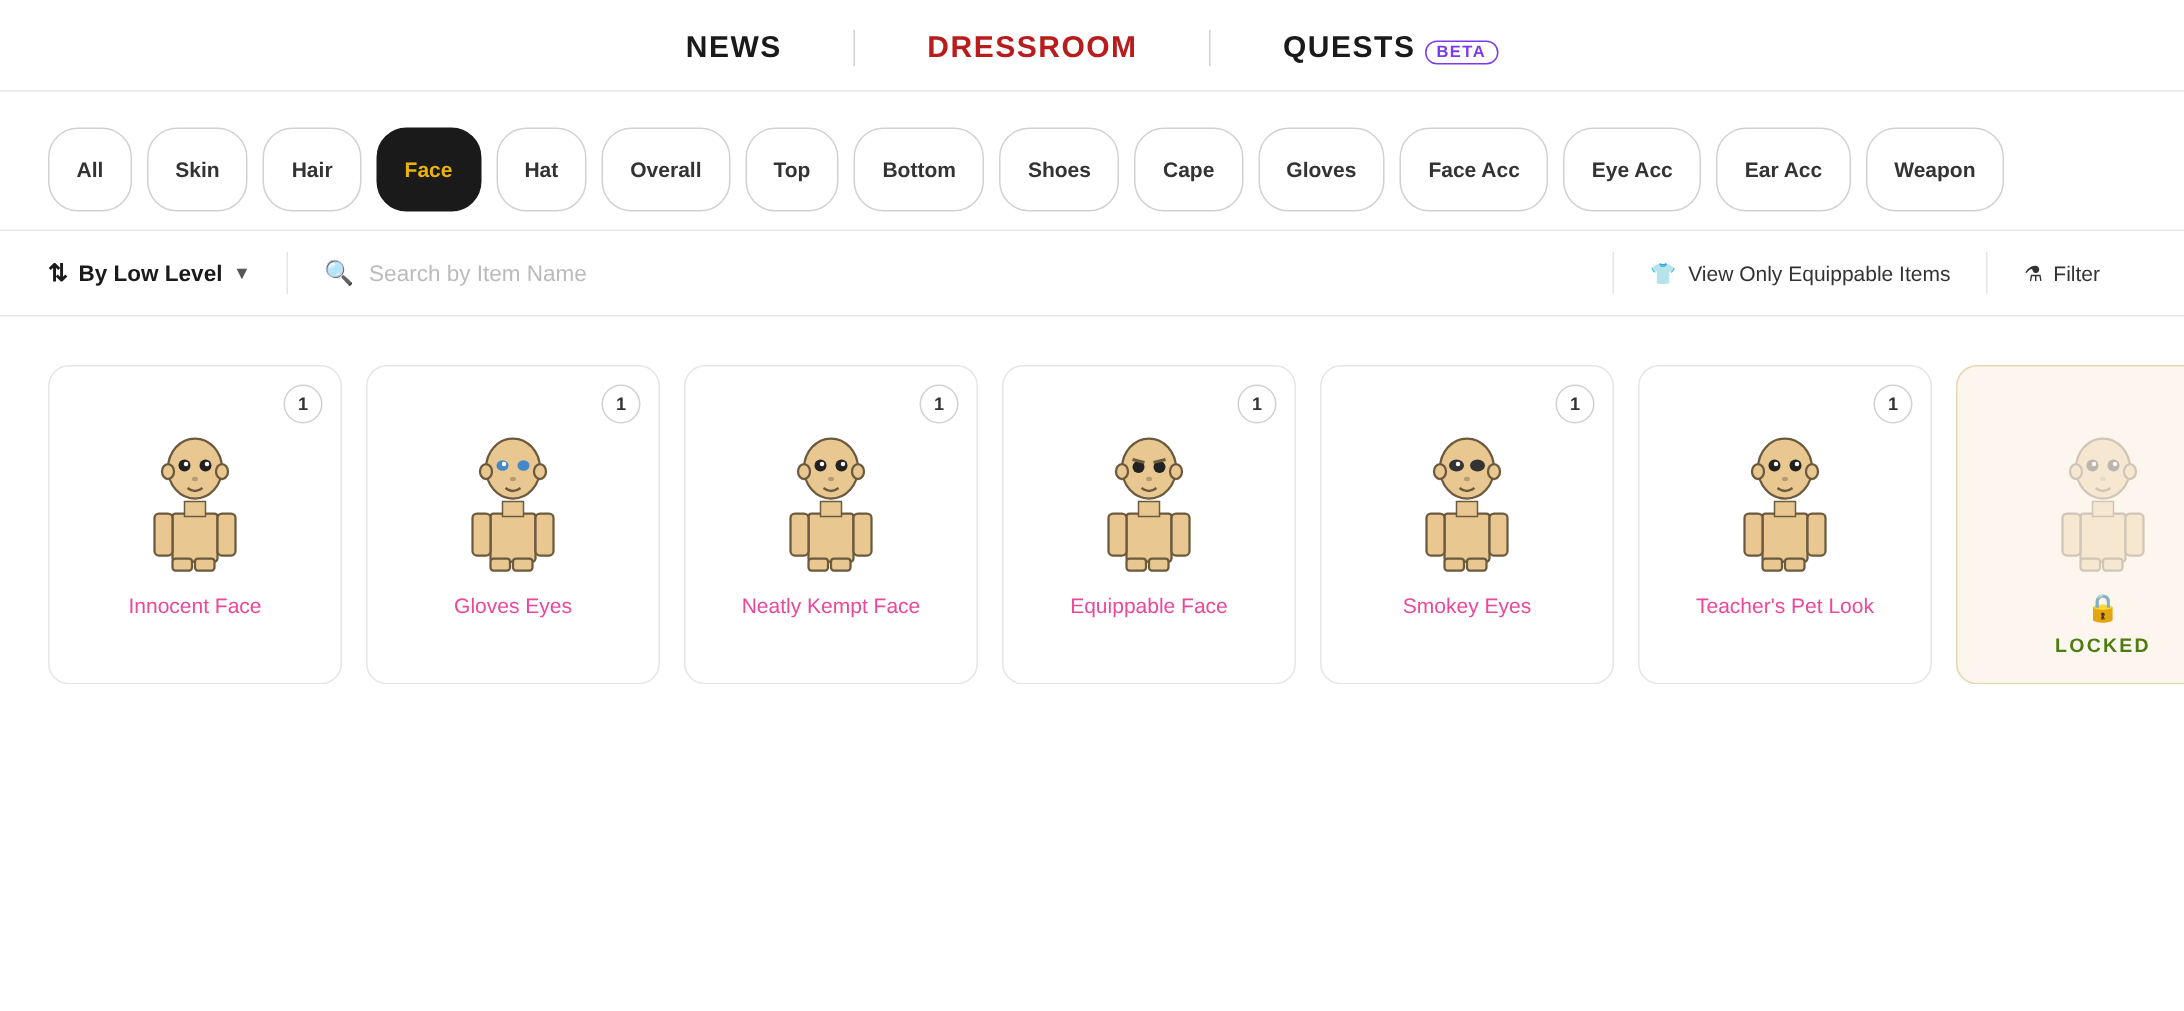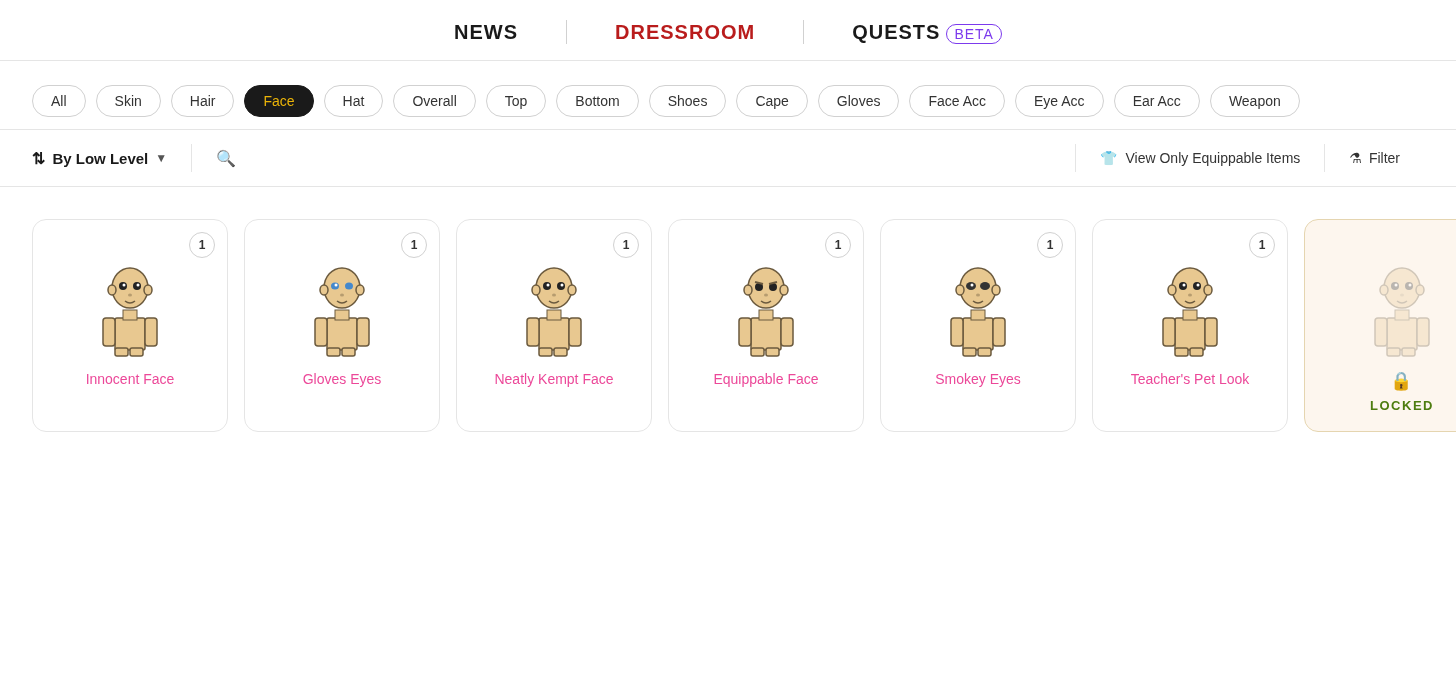--- a/index.html
+++ b/index.html
@@ -3,25 +3,25 @@
   <meta charset="utf-8">
   <style>
     * { box-sizing: border-box; margin: 0; padding: 0; }
     body { font-family: -apple-system, BlinkMacSystemFont, 'Segoe UI', sans-serif; background: #fff; color: #1a1a1a; }
 
     
     .nav { display: flex; align-items: flex-end; justify-content: center; gap: 48px; padding: 20px 0 16px; border-bottom: 1px solid #e5e5e5; }
     .nav-item { font-size: 20px; font-weight: 700; letter-spacing: 1px; color: #1a1a1a; cursor: pointer; text-decoration: none; }
     .nav-item.active { color: #b91c1c; }
     .nav-divider { width: 1px; height: 24px; background: #d1d1d1; }
-    .beta-badge { display: inline-block; border: 1.5px solid #7c3aed; color: #7c3aed; border-radius: 12px; font-size: 14px; font-weight: 400; padding: 1px 7px; margin-left: 6px; letter-spacing: 1px; }
+    .beta-badge { display: inline-block; border: 1.5px solid #7c3aed; color: #7c3aed; border-radius: 12px; font-size: 11px; font-weight: 700; padding: 1px 7px; margin-left: 6px; letter-spacing: 1px; }
 
     
     .filter-bar { padding: 24px 32px 12px; display: flex; flex-wrap: wrap; gap: 10px; }
-    .filter-chip { border: 1.5px solid #d1d1d1; border-radius: 20px; padding: 7px 18px; font-size: 14px; font-weight: 400; color: #333; cursor: pointer; background: #fff; }
+    .filter-chip { border: 1.5px solid #d1d1d1; border-radius: 20px; padding: 19px 18px; font-size: 14px; font-weight: 700; color: #333; cursor: pointer; background: #fff; }
     .filter-chip.selected { background: #1a1a1a; color: #eab308; border-color: #1a1a1a; }
 
     
     .sort-search-bar { display: flex; align-items: center; padding: 14px 32px; border-top: 1px solid #e5e5e5; border-bottom: 1px solid #e5e5e5; gap: 0; }
     .sort-btn { display: flex; align-items: center; gap: 7px; font-size: 15px; font-weight: 600; color: #1a1a1a; cursor: pointer; padding-right: 24px; white-space: nowrap; }
     .sort-divider { width: 1px; height: 28px; background: #e5e5e5; margin-right: 0; }
     .search-wrap { flex: 1; display: flex; align-items: center; gap: 10px; padding: 0 24px; }
     .search-icon-wrap { color: #aaa; font-size: 16px; }
     .search-input { border: none; outline: none; font-size: 15px; color: #333; width: 100%; background: transparent; }
     .search-input::placeholder { color: #bbb; }
@@ -79,20 +79,21 @@
 
 <div class="sort-search-bar">
   <div class="sort-btn">
     <span style="font-size:16px;">⇅</span>
     <span>By Low Level</span>
     <span class="chevron">▼</span>
   </div>
   <div class="sort-divider"></div>
   <div class="search-wrap">
     <span class="search-icon-wrap">🔍</span>
+    <input class="search-input" type="text" placeholder="Search by Item Name" style="">
   </div>
   <div class="right-controls">
     <div class="right-divider"></div>
     <div class="equippable-btn">
       <span>👕</span>
       <span>View Only Equippable Items</span>
     </div>
     <div class="right-divider"></div>
     <div class="filter-btn">
       <span>⚗</span>

